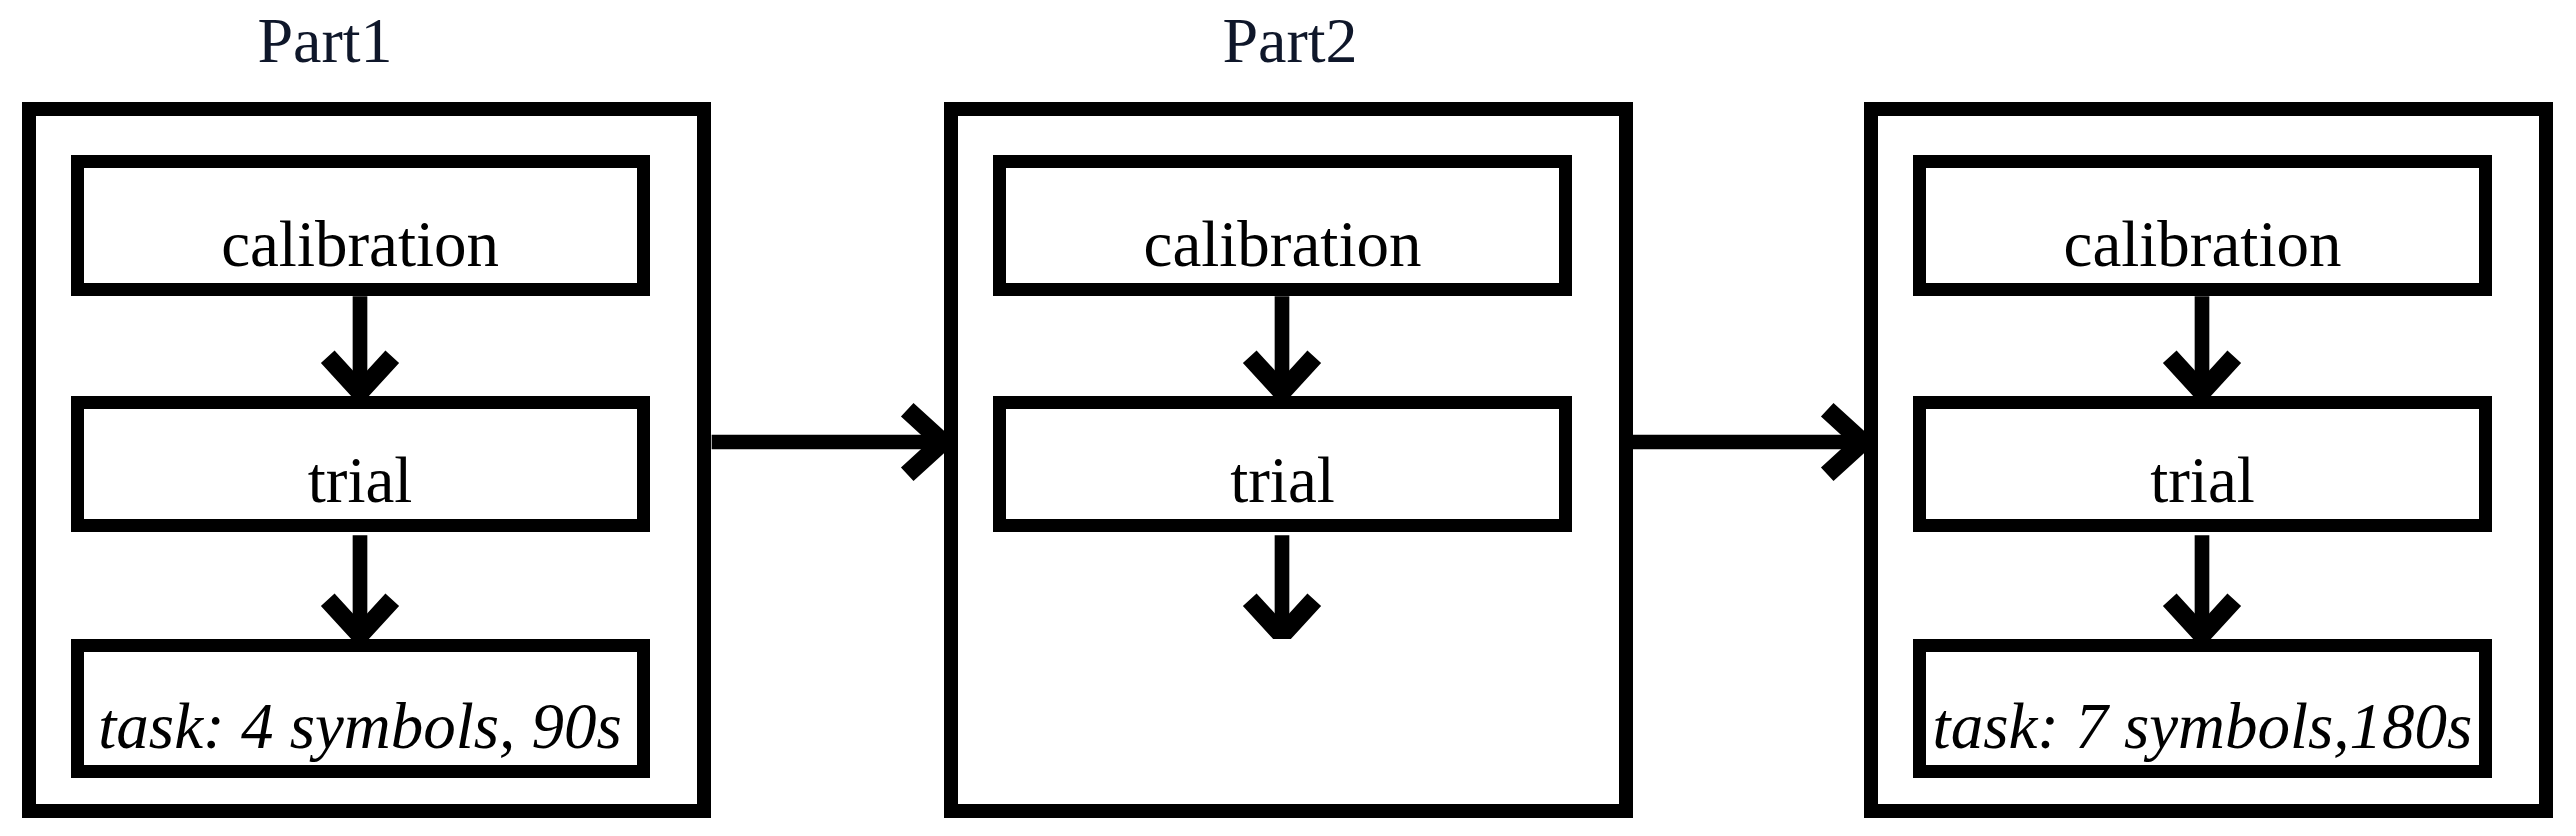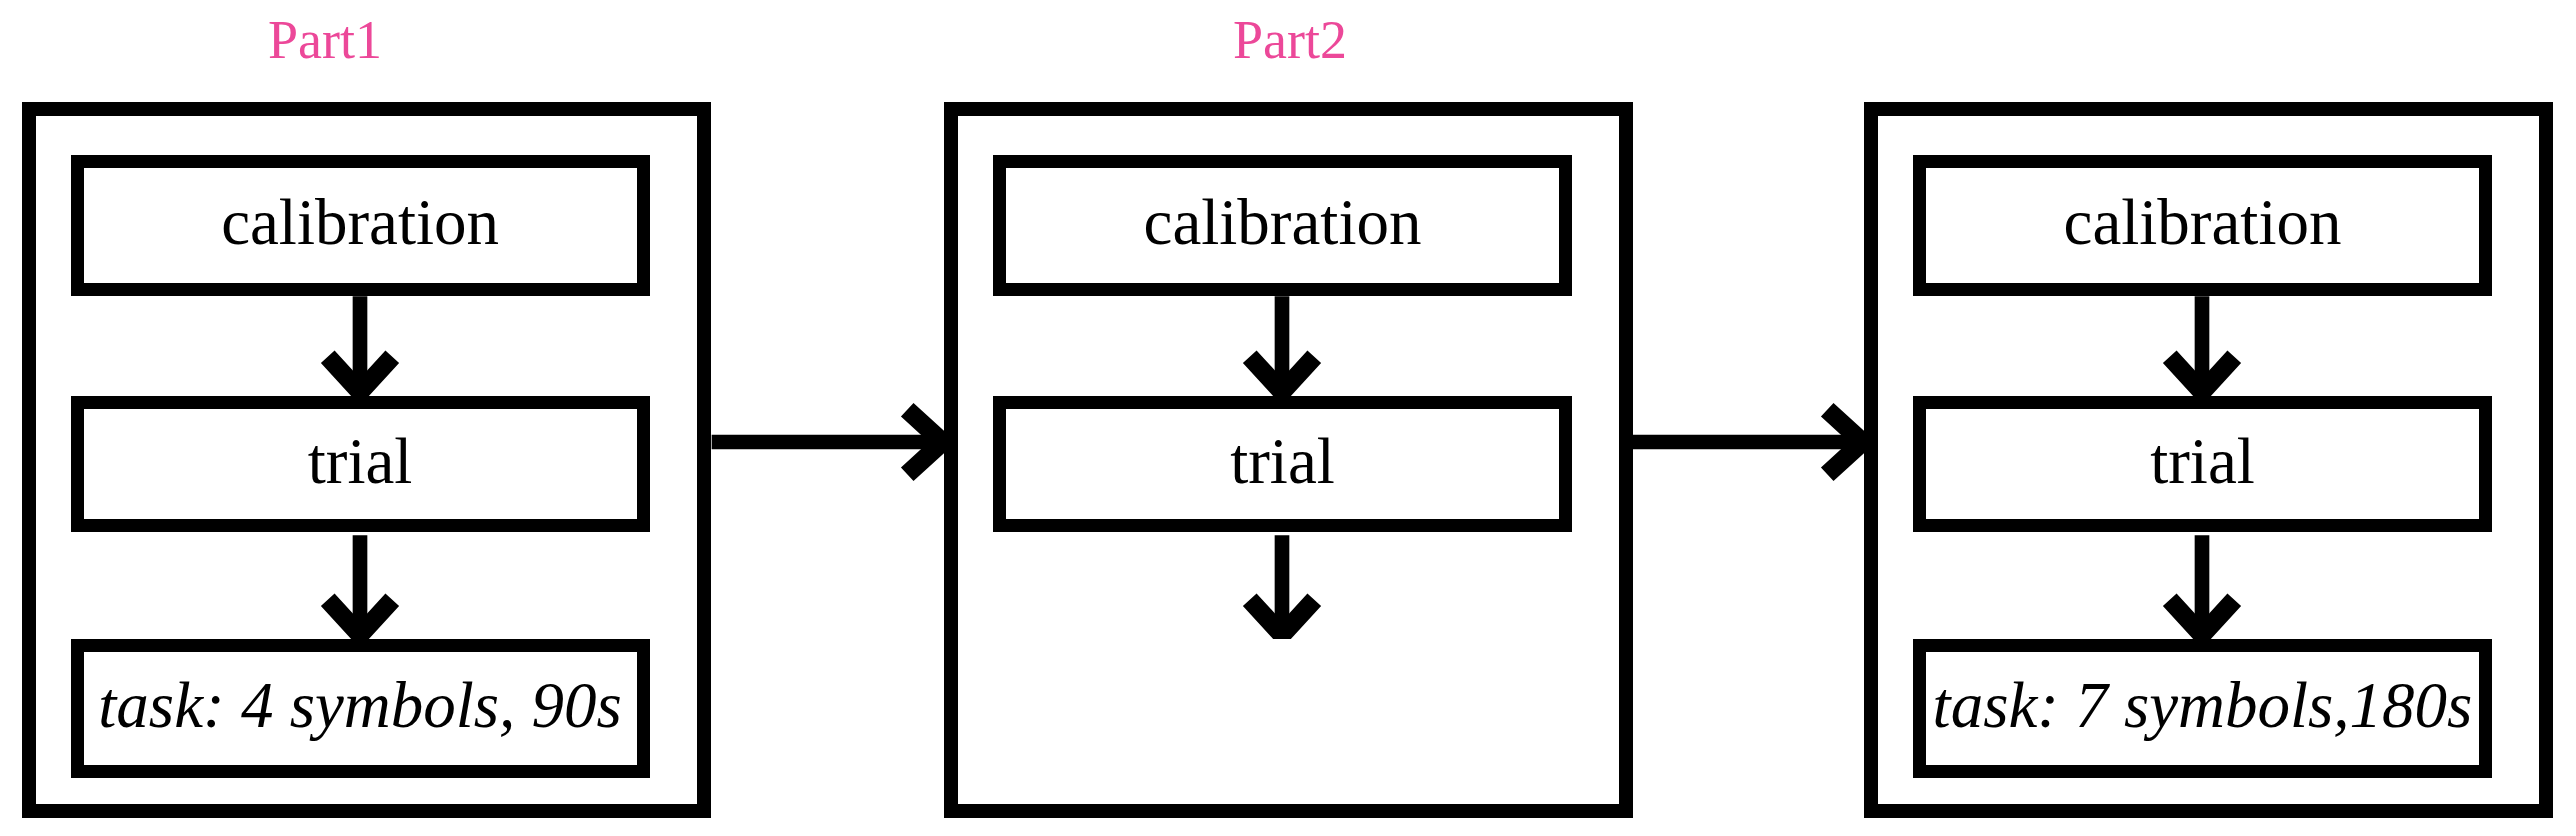--- a/index.html
+++ b/index.html
@@ -13,43 +13,43 @@
     height: 836px;
     background: #ffffff;
     font-family: "Liberation Serif", "DejaVu Serif", serif;
     color: #000000;
     overflow: hidden;
   }
   .part-title {
     position: absolute;
     top: 5.9px;
     transform: translateX(-50%);
-    font-size: 54px;
+    font-size: 64px;
     line-height: 69px;
     white-space: pre;
-    color: #ec4899;
+    color: #0f172a;
   }
   .part-box {
     position: absolute;
     top: 102px;
     width: 689px;
     height: 716px;
     border: 14.7px solid #000;
     box-sizing: border-box;
     background: #ffffff;
   }
   .step-box {
     position: absolute;
     left: 35px;
     width: 579px;
     border: 13.8px solid #000;
     box-sizing: border-box;
     background: #ffffff;
     display: flex;
-    align-items: center;
+    align-items: flex-end;
     justify-content: center;
   }
   .step-box .label {
     font-size: 65px;
     line-height: 1;
     white-space: pre;
     color: #000;
     padding-bottom: 5.9px;
   }
   .box-calibration { top: 39px;  height: 141px; }

